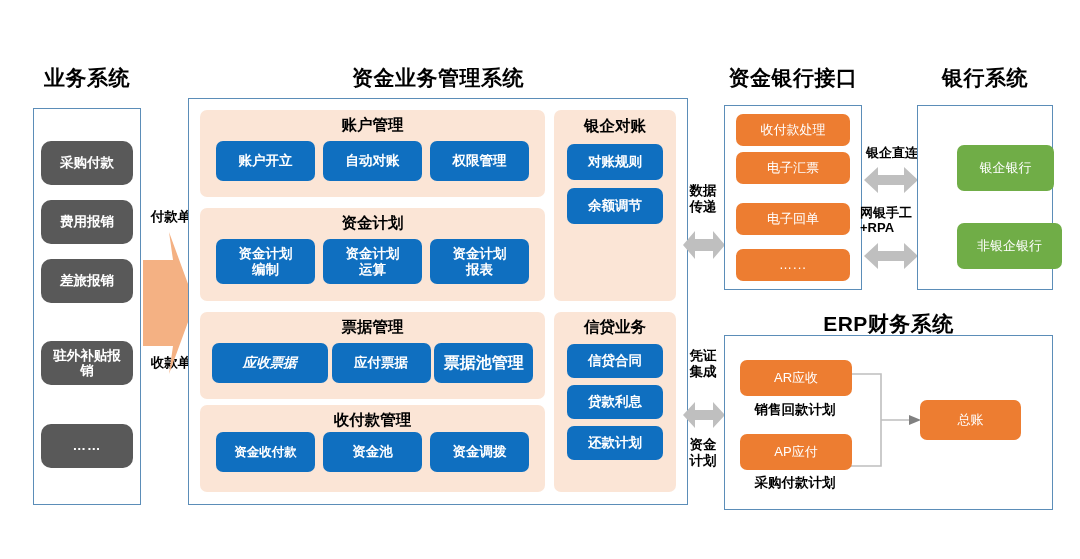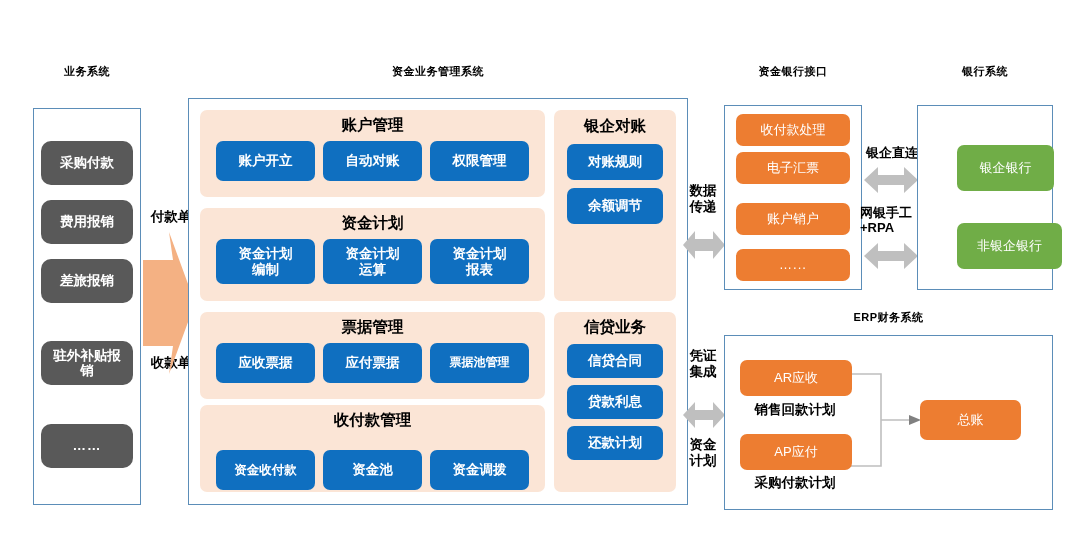--- a/index.html
+++ b/index.html
@@ -5,21 +5,21 @@
   html,body{margin:0;padding:0;background:#ffffff;}
   body{
     width:1080px;height:559px;position:relative;overflow:hidden;
     font-family:"Liberation Sans","DejaVu Sans",sans-serif;
     color:#000;
   }
   .abs{position:absolute;box-sizing:border-box;}
 
   
   .sec-title{
-    font-size:11px;font-weight:bold;color:#000;
+    font-size:21px;font-weight:bold;color:#000;
     text-align:center;white-space:nowrap;letter-spacing:.5px;
   }
 
   
   .panel{
     border:1.3px solid #5b8db8;background:#ffffff;
   }
 
   
   .group{
@@ -114,29 +114,29 @@
     <div class="pill pill-blue" style="width:99px;height:45px;white-space:pre-line;">资金计划
 运算</div>
     <div class="pill pill-blue" style="width:99px;height:45px;white-space:pre-line;">资金计划
 报表</div>
   </div>
 </div>
 
 <div class="abs group" style="left:200px;top:312px;width:345px;height:87px;">
   <div class="group-title" style="margin-top:5px;">票据管理</div>
   <div class="group-row" style="margin-top:5px;padding:0 8px;box-sizing:border-box;">
-    <div class="pill pill-blue" style="width:99px;height:40px;">应收票据</div>
+    <div class="pill pill-blue" style="width:116px;height:40px;font-style:italic;">应收票据</div>
     <div class="pill pill-blue" style="width:99px;height:40px;">应付票据</div>
-    <div class="pill pill-blue" style="width:99px;height:40px;font-size:12px;">票据池管理</div>
+    <div class="pill pill-blue" style="width:99px;height:40px;font-size:16px;">票据池管理</div>
   </div>
 </div>
 
 <div class="abs group" style="left:200px;top:405px;width:345px;height:87px;">
   <div class="group-title" style="margin-top:5px;">收付款管理</div>
-  <div class="group-row" style="margin-top:19px;padding:0 8px;box-sizing:border-box;">
+  <div class="group-row" style="margin-top:1px;padding:0 8px;box-sizing:border-box;">
     <div class="pill pill-blue" style="width:99px;height:40px;font-size:12.5px;">资金收付款</div>
     <div class="pill pill-blue" style="width:99px;height:40px;">资金池</div>
     <div class="pill pill-blue" style="width:99px;height:40px;">资金调拨</div>
   </div>
 </div>
 
 <div class="abs group" style="left:554px;top:110px;width:122px;height:191px;">
   <div class="group-title" style="margin-top:6px;">银企对账</div>
   <div class="pill pill-blue" style="width:96px;height:36px;margin-top:7px;">对账规则</div>
   <div class="pill pill-blue" style="width:96px;height:36px;margin-top:8px;">余额调节</div>
@@ -157,21 +157,21 @@
     <polygon points="0,17 12,3 12,11 30,11 30,3 42,17 30,31 30,23 12,23 12,31" fill="#bfbfbf"></polygon>
   </svg>
 </div>
 
 <div class="abs sec-title" style="left:724px;top:64px;width:138px;">资金银行接口</div>
 
 <div class="abs panel" style="left:724px;top:105px;width:138px;height:185px;"></div>
 
 <div class="abs pill pill-orange" style="left:736px;top:114px;width:114px;height:32px;">收付款处理</div>
 <div class="abs pill pill-orange" style="left:736px;top:152px;width:114px;height:32px;text-align:center;">电子汇票</div>
-<div class="abs pill pill-orange" style="left:736px;top:203px;width:114px;height:32px;">账户销户</div>
+<div class="abs pill pill-orange" style="left:736px;top:203px;width:114px;height:32px;">电子回单</div>
 <div class="abs pill pill-orange" style="left:736px;top:249px;width:114px;height:32px;letter-spacing:1px;">…...</div>
 
 <div class="abs lbl" style="left:862px;top:145px;width:60px;font-size:13px;">银企直连</div>
 <div class="abs dbl-arrow" style="left:864px;top:165px;width:54px;height:30px;">
   <svg width="54" height="30" viewBox="0 0 54 30">
     <polygon points="0,15 14,2 14,10 40,10 40,2 54,15 40,28 40,20 14,20 14,28" fill="#bfbfbf"></polygon>
   </svg>
 </div>
 
 <div class="abs lbl" style="left:860px;top:205px;width:64px;font-size:13px;text-align:left;">网银手工

